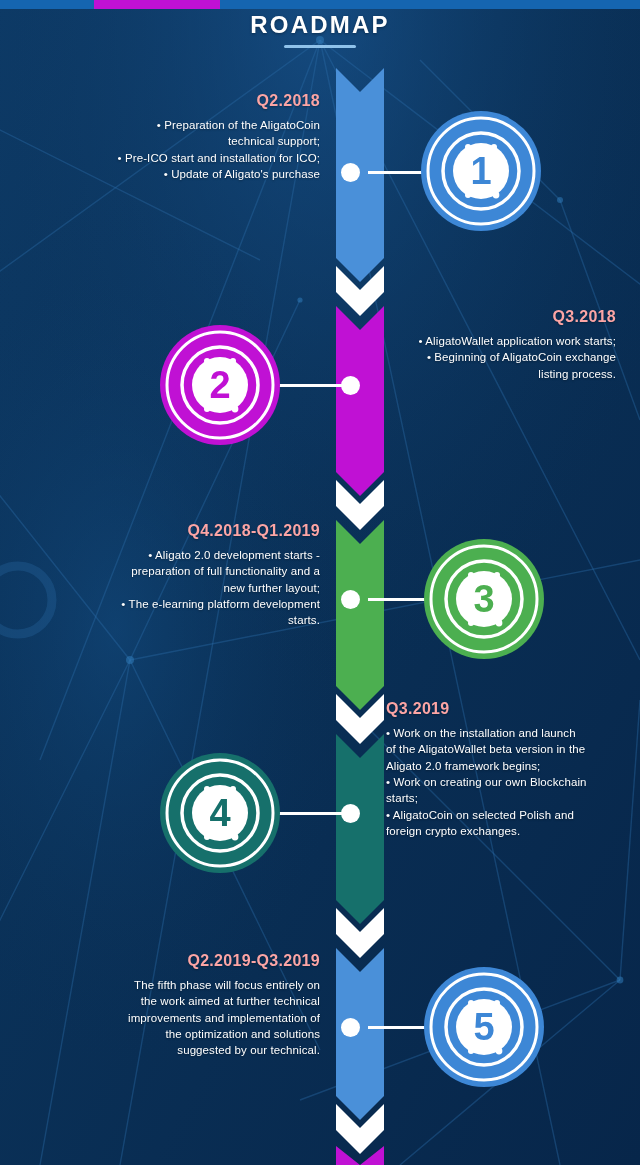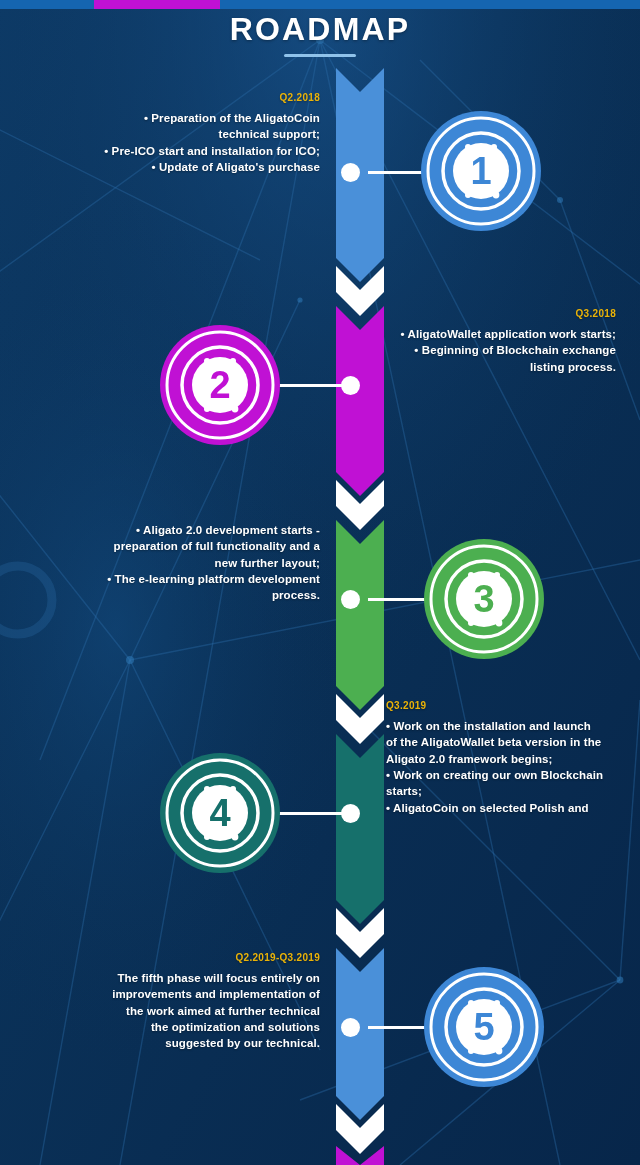--- a/index.html
+++ b/index.html
@@ -21,21 +21,21 @@
     position:absolute; top:0; left:94px; width:126px; height:9px; z-index:7;
     background:#c011d4;
   }
 
   
   #title-block {
     position:absolute; top:11px; left:0; width:640px; z-index:8;
     text-align:center;
   }
   #page-title {
-    font-size:32px; font-weight:bold; color:#ffffff;
+    font-size:24px; font-weight:bold; color:#ffffff;
     letter-spacing:2.2px;
     text-shadow:0 1px 3px rgba(0,0,0,.35);
   }
   #title-rule {
     width:72px; height:3px; background:#8fc2ea; margin:6px auto 0;
     border-radius:2px;
   }
 
   
   #ribbon { position:absolute; top:0; left:0; width:640px; height:1165px; z-index:3; }
@@ -54,26 +54,26 @@
     position:absolute; z-index:5;
     width:126px; height:126px;
   }
   .badge svg { display:block; width:126px; height:126px; }
 
   
   .phase-text { position:absolute; z-index:6; }
   .phase-text.right-aligned { text-align:right; }
   .phase-text.left-aligned  { text-align:left; }
   .phase-label {
-    font-size:10px; font-weight:bold; color:#eab308;
+    font-size:16px; font-weight:bold; color:#fca5a5;
     letter-spacing:.3px; margin-bottom:7px;
     text-shadow:0 1px 2px rgba(0,0,0,.3);
   }
   .phase-body {
-    font-size:11.5px; font-weight:bold; color:#ffffff;
+    font-size:11.5px; font-weight:normal; color:#ffffff;
     line-height:1.42; letter-spacing:.1px;
     text-shadow:0 1px 2px rgba(0,0,0,.35);
   }
   .phase-body p { margin:0; }
 </style>
 </head>
 <body>
 
 <svg id="bg-network" viewBox="0 0 640 1165" preserveAspectRatio="none">
   <defs>
@@ -283,49 +283,51 @@
     <p>technical support;</p>
     <p>• Pre-ICO start and installation for ICO;</p>
     <p>• Update of Aligato's purchase</p>
   </div>
 </div>
 
 <div class="phase-text left-aligned" style="left:386px; top:308px; width:230px;text-align:right;">
   <div class="phase-label">Q3.2018</div>
   <div class="phase-body">
     <p>• AligatoWallet application work starts;</p>
-    <p>• Beginning of Blockchain exchange</p>
+    <p>• Beginning of AligatoCoin exchange</p>
     <p>listing process.</p>
   </div>
 </div>
 
 <div class="phase-text right-aligned" style="left:50px; top:522px; width:270px;">
+  <div class="phase-label">Q4.2018-Q1.2019</div>
   <div class="phase-body">
     <p>• Aligato 2.0 development starts -</p>
     <p>preparation of full functionality and a</p>
     <p>new further layout;</p>
     <p>• The e-learning platform development</p>
-    <p>process.</p>
+    <p>starts.</p>
   </div>
 </div>
 
 <div class="phase-text left-aligned" style="left:386px; top:700px; width:234px;">
   <div class="phase-label">Q3.2019</div>
   <div class="phase-body">
     <p>• Work on the installation and launch</p>
     <p>of the AligatoWallet beta version in the</p>
     <p>Aligato 2.0 framework begins;</p>
     <p>• Work on creating our own Blockchain</p>
     <p>starts;</p>
     <p>• AligatoCoin on selected Polish and</p>
+    <p>foreign crypto exchanges.</p>
   </div>
 </div>
 
 <div class="phase-text right-aligned" style="left:50px; top:952px; width:270px;">
   <div class="phase-label">Q2.2019-Q3.2019</div>
   <div class="phase-body">
     <p>The fifth phase will focus entirely on</p>
+    <p>the work aimed at further technical</p>
     <p>improvements and implementation of</p>
-    <p>the work aimed at further technical</p>
     <p>the optimization and solutions</p>
     <p>suggested by our technical.</p>
   </div>
 </div>
 
 </body></html>

